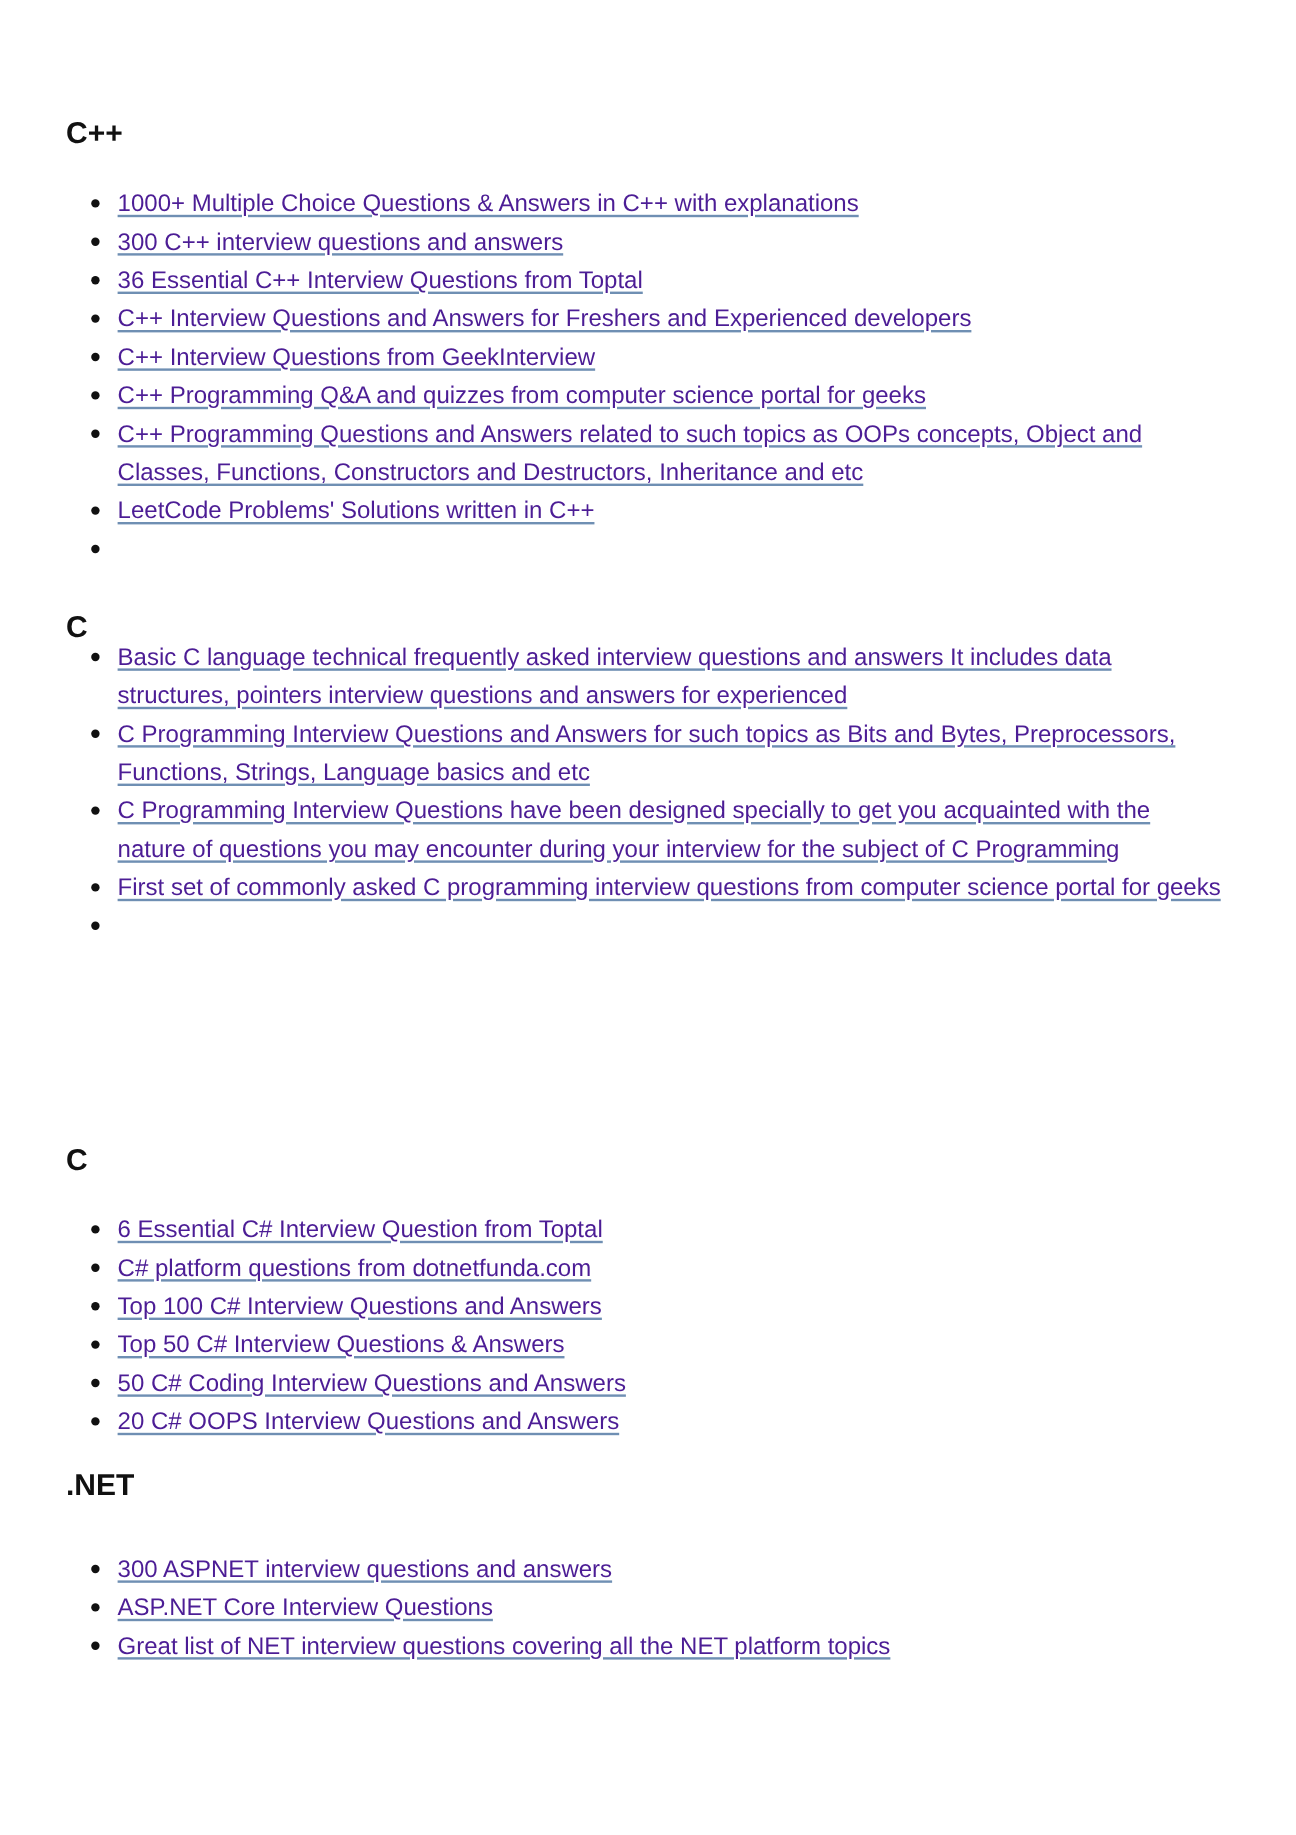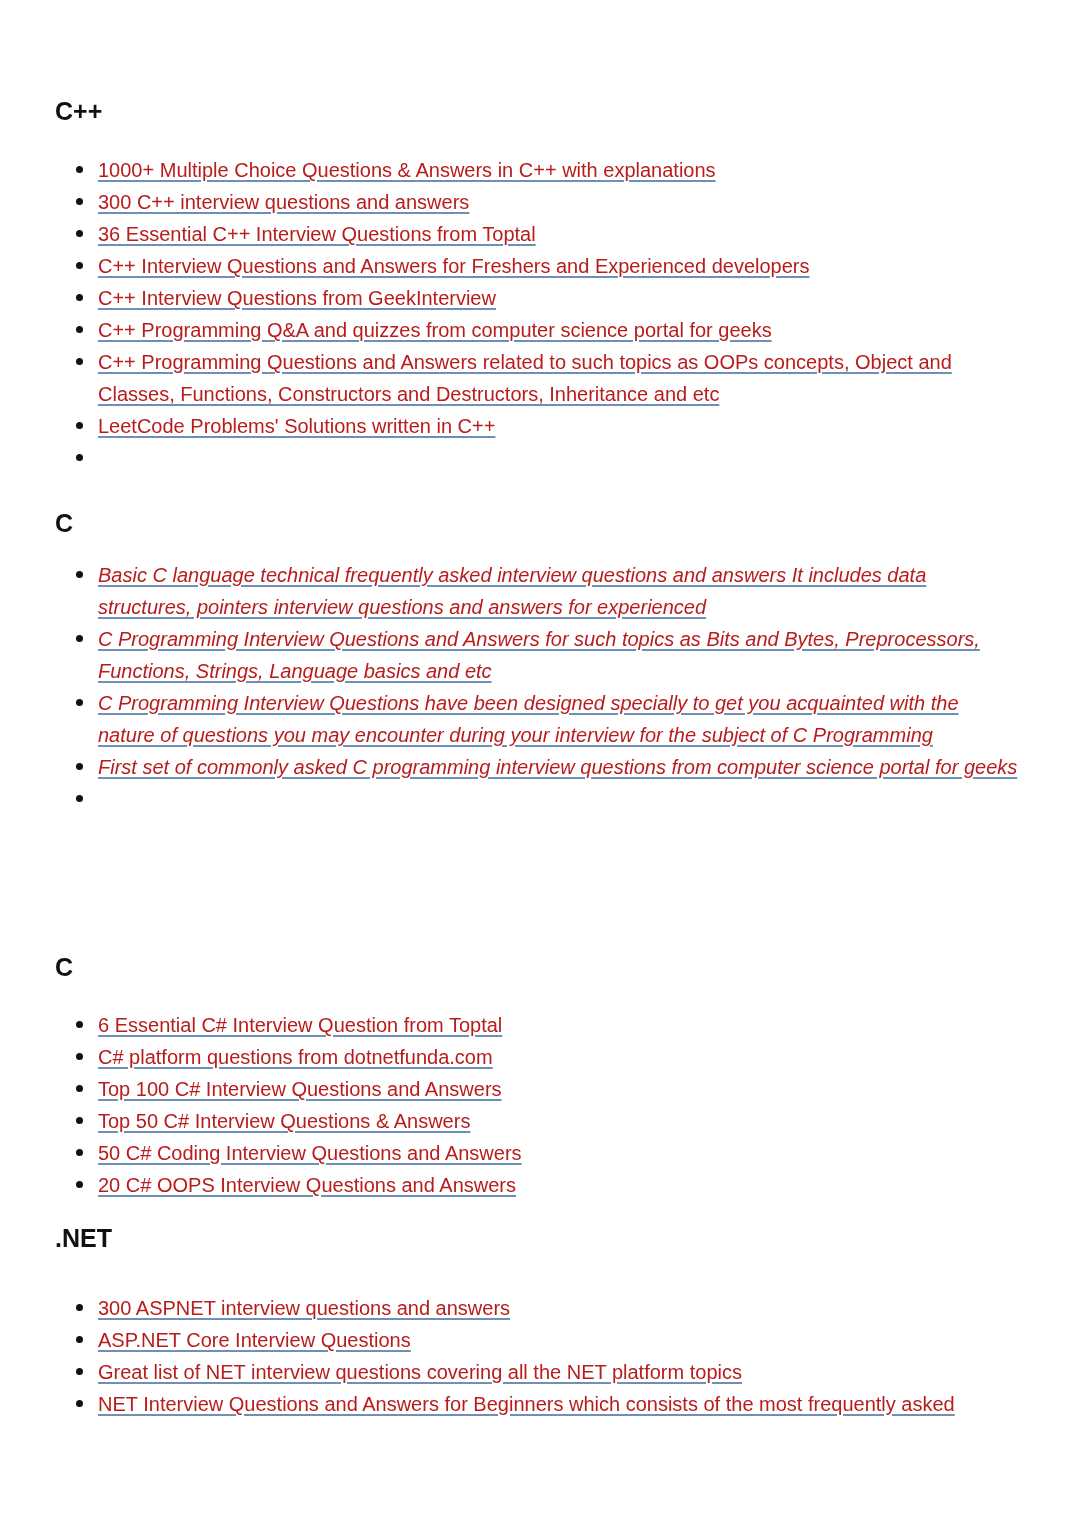--- a/index.html
+++ b/index.html
@@ -48,21 +48,21 @@
     .bullet {
       position: absolute;
       left: 76px;
       top: 12px;
       width: 7px;
       height: 7px;
       border-radius: 50%;
       background: #111111;
     }
     .link {
-      color: #b91c1c;
+      color: #4c1d95;
       text-decoration: underline;
       text-decoration-color: #6f8fb3;
       text-underline-offset: 3px;
       cursor: pointer;
     }
   </style>
 </head>
 <body>
 
 <div class="page">
@@ -74,21 +74,21 @@
     <li class="link-item"><span class="bullet"></span><a class="link">36 Essential C++ Interview Questions from Toptal</a></li>
     <li class="link-item"><span class="bullet"></span><a class="link">C++ Interview Questions and Answers for Freshers and Experienced developers</a></li>
     <li class="link-item"><span class="bullet"></span><a class="link">C++ Interview Questions from GeekInterview</a></li>
     <li class="link-item"><span class="bullet"></span><a class="link">C++ Programming Q&amp;A and quizzes from computer science portal for geeks</a></li>
     <li class="link-item"><span class="bullet"></span><a class="link">C++ Programming Questions and Answers related to such topics as OOPs concepts, Object and Classes, Functions, Constructors and Destructors, Inheritance and etc</a></li>
     <li class="link-item"><span class="bullet"></span><a class="link">LeetCode Problems' Solutions written in C++</a></li>
     <li class="link-item"><span class="bullet"></span></li>
   </ul>
 
   <h2 class="section-title" style="top:508px;">C</h2>
-  <ul class="link-list" style="top:559px;font-style:italic;">
+  <ul class="link-list" style="top:532px;">
     <li class="link-item"><span class="bullet"></span><a class="link">Basic C language technical frequently asked interview questions and answers It includes data structures, pointers interview questions and answers for experienced</a></li>
     <li class="link-item"><span class="bullet"></span><a class="link">C Programming Interview Questions and Answers for such topics as Bits and Bytes, Preprocessors, Functions, Strings, Language basics and etc</a></li>
     <li class="link-item"><span class="bullet"></span><a class="link">C Programming Interview Questions have been designed specially to get you acquainted with the nature of questions you may encounter during your interview for the subject of C Programming</a></li>
     <li class="link-item"><span class="bullet"></span><a class="link">First set of commonly asked C programming interview questions from computer science portal for geeks</a></li>
     <li class="link-item"><span class="bullet"></span></li>
   </ul>
 
   <h2 class="section-title" style="top:952px;">C</h2>
   <ul class="link-list" style="top:1009px;">
     <li class="link-item"><span class="bullet"></span><a class="link">6 Essential C# Interview Question from Toptal</a></li>
@@ -97,16 +97,15 @@
     <li class="link-item"><span class="bullet"></span><a class="link">Top 50 C# Interview Questions &amp; Answers</a></li>
     <li class="link-item"><span class="bullet"></span><a class="link">50 C# Coding Interview Questions and Answers</a></li>
     <li class="link-item"><span class="bullet"></span><a class="link">20 C# OOPS Interview Questions and Answers</a></li>
   </ul>
 
   <h2 class="section-title" style="top:1223px;">.NET</h2>
   <ul class="link-list" style="top:1292px;">
     <li class="link-item"><span class="bullet"></span><a class="link">300 ASPNET interview questions and answers</a></li>
     <li class="link-item"><span class="bullet"></span><a class="link">ASP.NET Core Interview Questions</a></li>
     <li class="link-item"><span class="bullet"></span><a class="link">Great list of NET interview questions covering all the NET platform topics</a></li>
-    <li class="link-item"><span class="bullet"></span><a class="link">NET Interview Questions and Answers for Beginners which consists of the most frequently asked</a></li>
   </ul>
 
 </div>
 
 </body></html>

